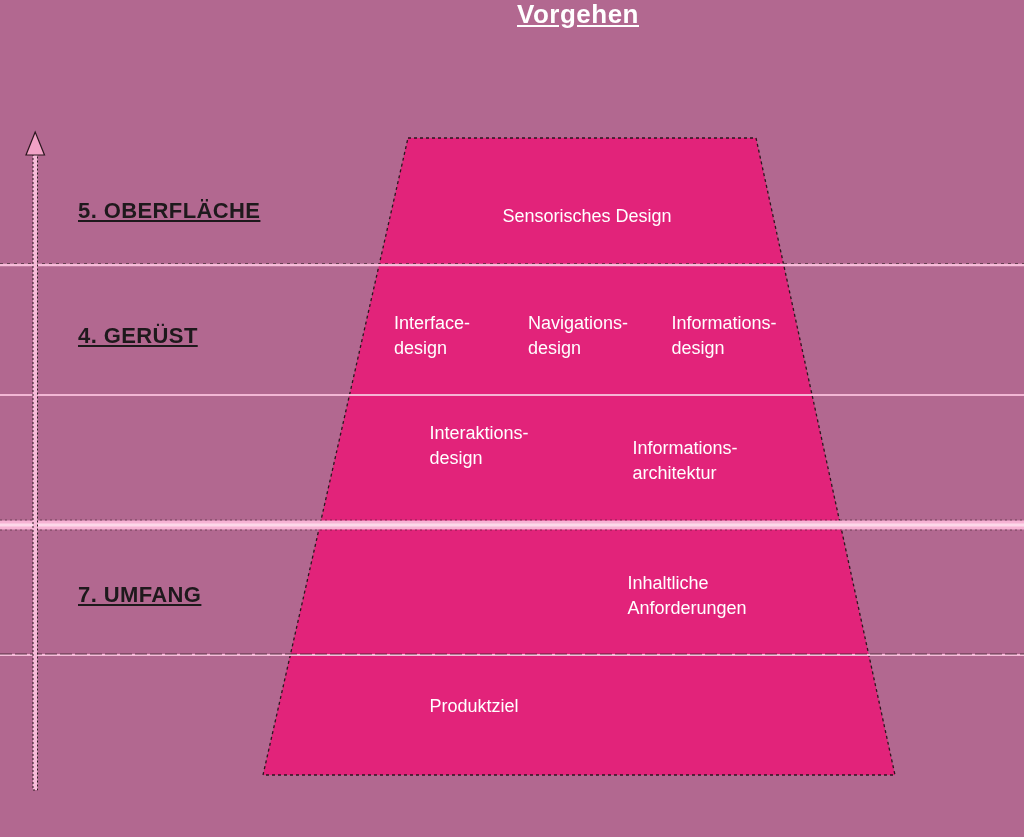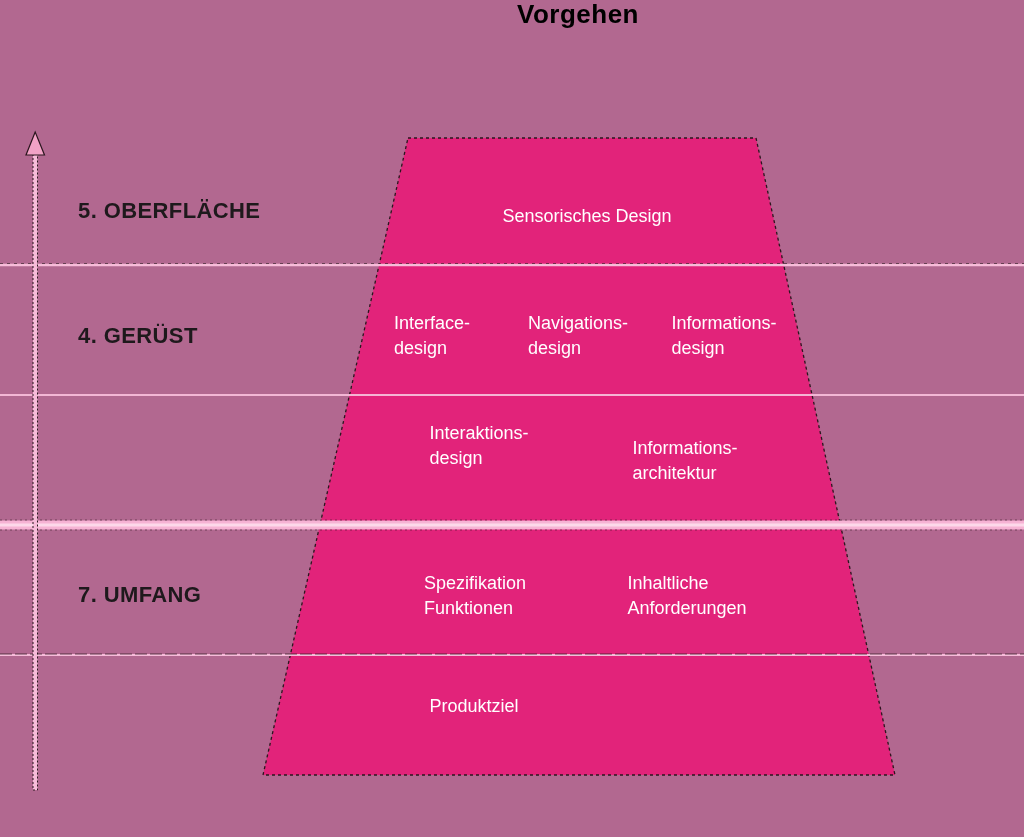--- a/index.html
+++ b/index.html
@@ -15,32 +15,34 @@
     background:#b26890;
   }
   .stage > svg{position:absolute;left:0;top:0;}
   .page-title{
     position:absolute;
     left:578px;top:0px;
     transform:translateX(-50%);
     font-size:26px;line-height:28px;
     font-weight:800;
     letter-spacing:0.5px;
-    color:#000000;
+    color:#ffffff;
     white-space:nowrap;
+    text-decoration:underline;
   }
   .level-label{
     position:absolute;
     left:78px;
     transform:translateY(-50%);
     font-size:22px;
     font-weight:800;
     letter-spacing:0.4px;
     color:#1e191c;
     white-space:nowrap;
+    text-decoration:underline;
   }
   .funnel-item{
     position:absolute;
     transform:translate(-50%,-50%);
     font-size:18px;
     line-height:25px;
     font-weight:500;
     color:#ffffff;
     text-align:left;
     white-space:pre-line;
@@ -95,20 +97,18 @@
   <div class="funnel-item" style="left:578px;top:336px">Navigations-
 design</div>
   <div class="funnel-item" style="left:724px;top:336px">Informations-
 design</div>
 
   <div class="funnel-item" style="left:479px;top:446px">Interaktions-
 design</div>
   <div class="funnel-item" style="left:685px;top:461px">Informations-
 architektur</div>
 
-  <div class="funnel-item" style="left:475px;top:596px">Spezifikation
-Funktionen</div>
   <div class="funnel-item" style="left:687px;top:596px">Inhaltliche
 Anforderungen</div>
 
   <div class="funnel-item" style="left:474px;top:706px">Produktziel</div>
 
 </div>
 
 </body></html>

